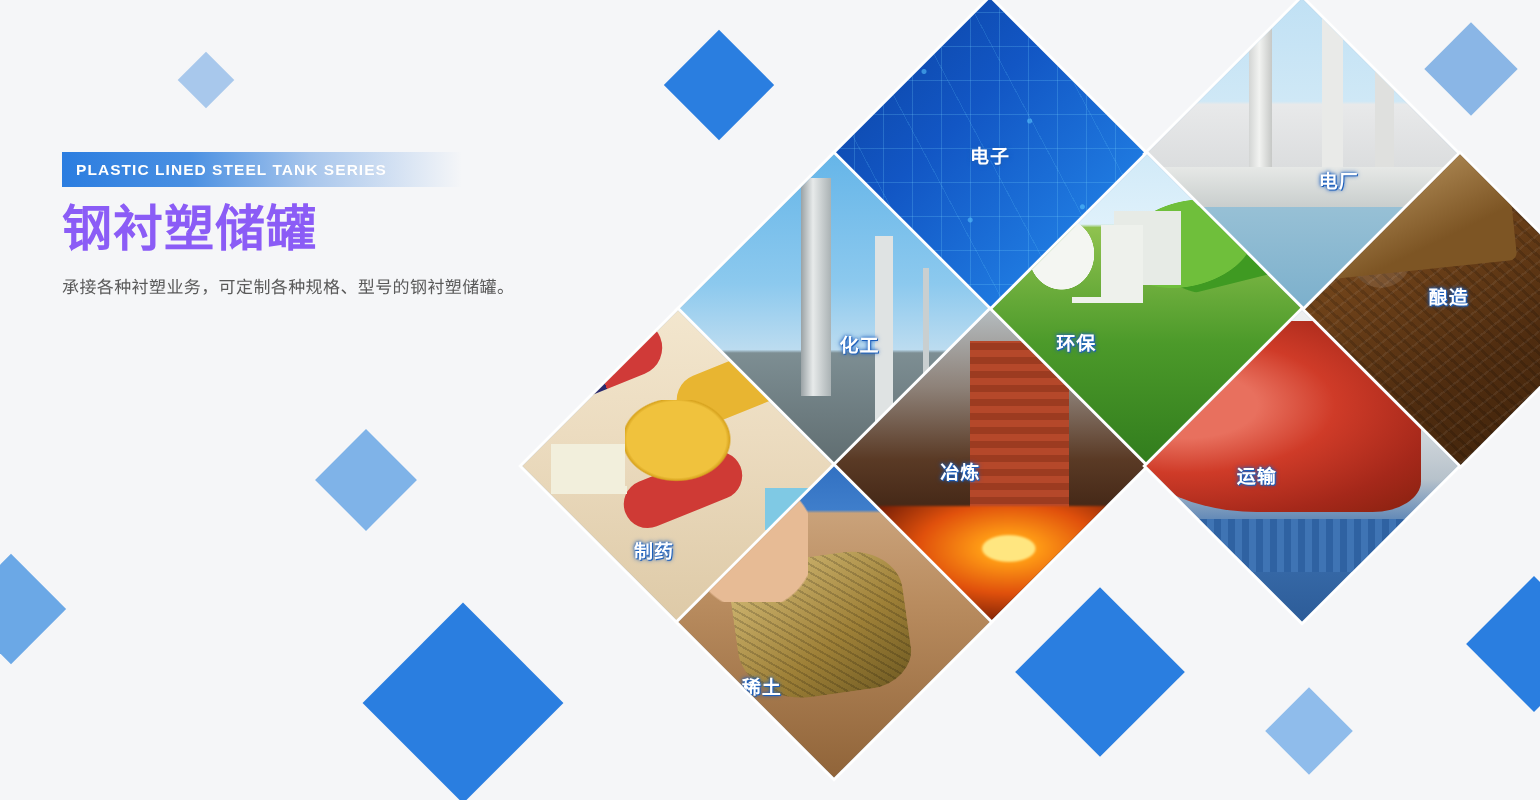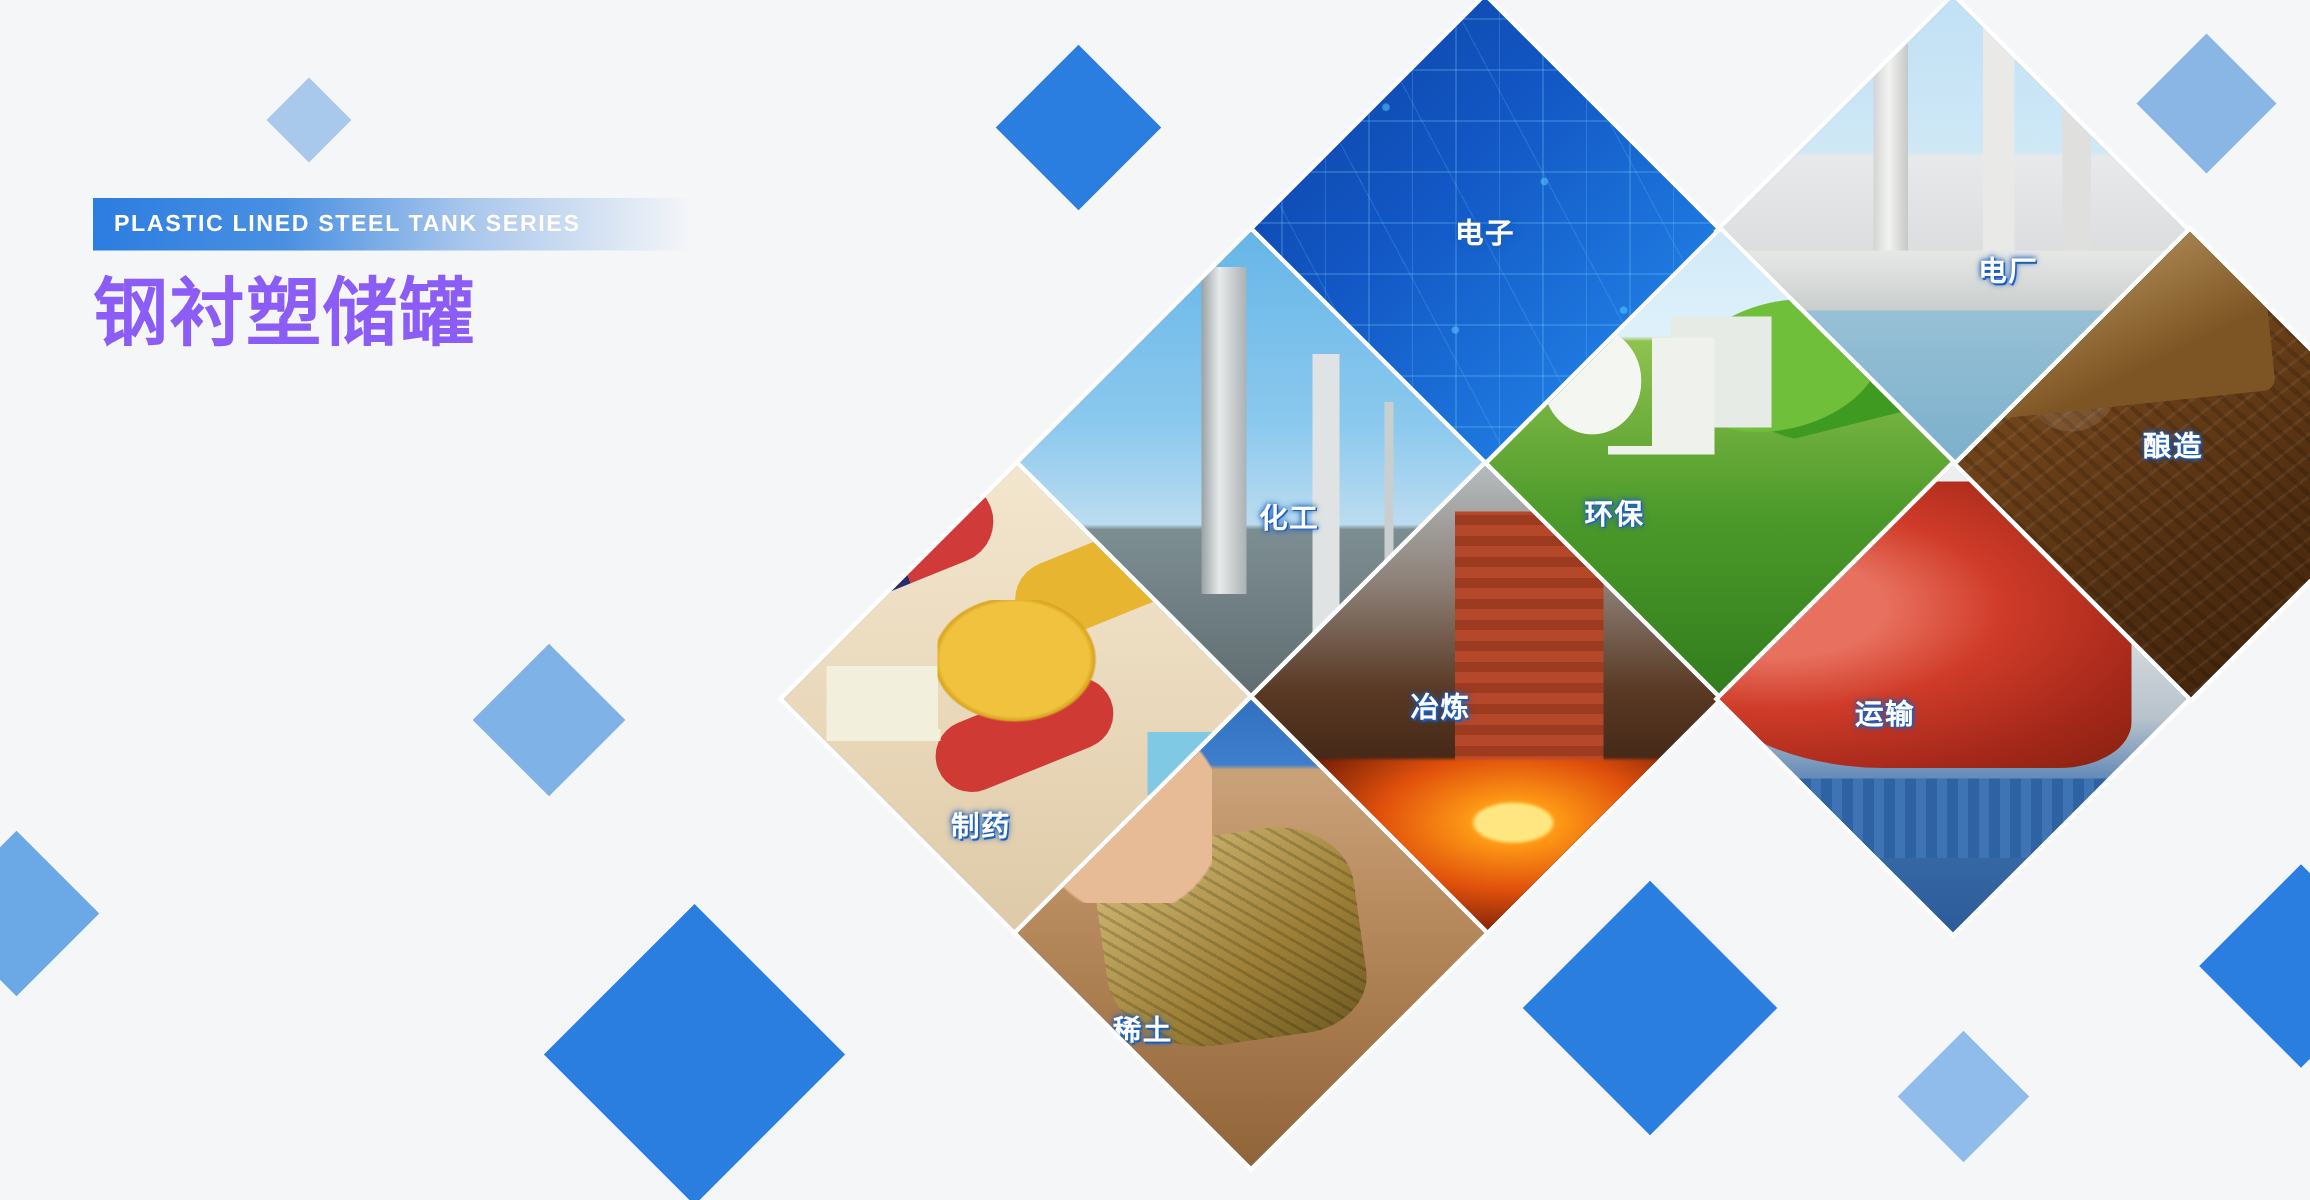--- a/index.html
+++ b/index.html
@@ -8,21 +8,21 @@
     width:1540px;height:800px;overflow:hidden;
     background:#f5f6f8;
     font-family:"Liberation Sans","DejaVu Sans",sans-serif;
   }
   .banner{position:relative;width:1540px;height:800px;overflow:hidden;background:#f5f6f8;}
 
   
   .deco{position:absolute;transform:rotate(45deg);}
 
   
-  .text-block{position:absolute;left:62px;top:132px;width:560px;z-index:30;}
+  .text-block{position:absolute;left:62px;top:152px;width:560px;z-index:30;}
 
   .eyebrow-wrap{
     position:relative;width:400px;height:35px;
     background:linear-gradient(to right,#2b7de0 0%,#4a90e2 32%,#a8c6ec 62%,rgba(240,242,245,0) 100%);
     display:flex;align-items:center;
   }
   .eyebrow{
     color:#ffffff;font-size:15.5px;letter-spacing:1.05px;font-weight:600;
     padding-left:14px;white-space:nowrap;
     text-shadow:0 0 1px rgba(0,0,0,.06);
@@ -244,15 +244,16 @@
         <div class="art art-rareearth"></div>
         <div class="lbl" style="margin-left: -6px; margin-top: 96px;">稀土</div>
       </div>
     </div>
 
   <div class="text-block">
     <div class="eyebrow-wrap">
       <div class="eyebrow">PLASTIC LINED STEEL TANK SERIES</div>
     </div>
     <div class="title1">钢衬塑储罐</div>
+    <div class="subtitle">承接各种衬塑业务，可定制各种规格、型号的钢衬塑储罐。</div>
   </div>
 
 </div>
 
 </body></html>

